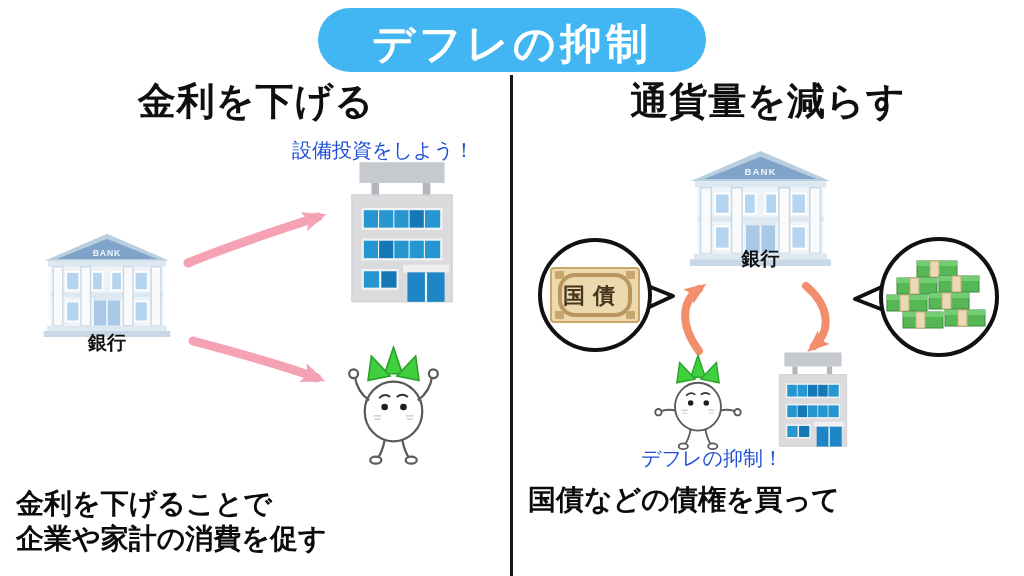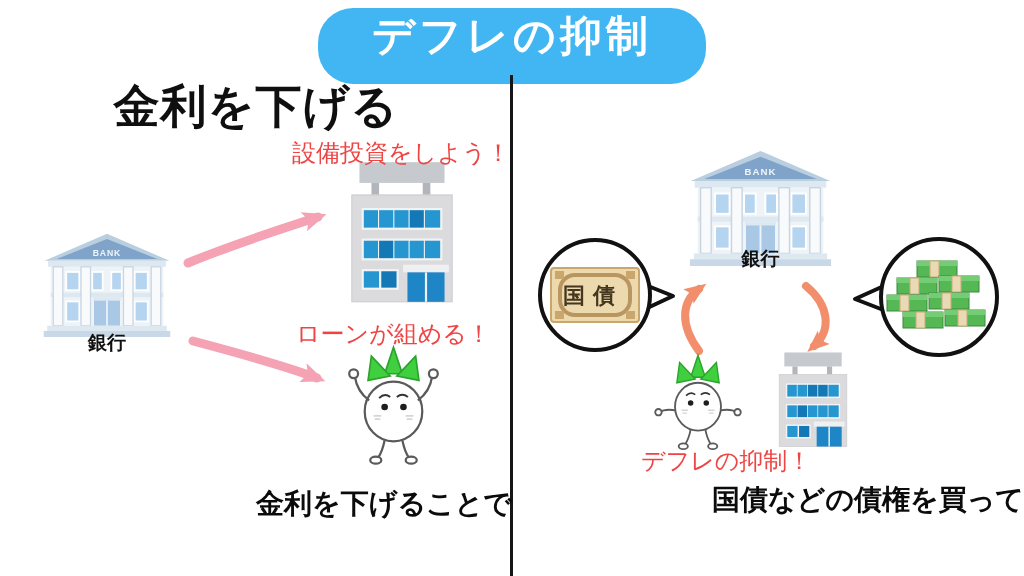--- a/index.html
+++ b/index.html
@@ -2,43 +2,44 @@
 <html><head>
 <meta charset="utf-8">
 <style>
   html,body{margin:0;padding:0;background:#fff;}
   #canvas{
     position:relative;width:1024px;height:576px;background:#ffffff;
     overflow:hidden;font-family:"Liberation Sans","DejaVu Sans",sans-serif;
   }
   .abs{position:absolute;}
   .title-badge{
-    left:318px;top:8px;width:388px;height:76px;border-radius:35px;
-    background:#41b6f2;display:flex;align-items:flex-start;justify-content:center;
+    left:318px;top:8px;width:388px;height:64px;border-radius:35px;
+    background:#41b6f2;display:flex;align-items:flex-end;justify-content:center;
   }
   .title-text{color:#ffffff;font-weight:900;font-size:42px;letter-spacing:4px;}
-  .heading{font-weight:900;font-size:46px;color:#0f0f0f;text-align:center;letter-spacing:1px;white-space:nowrap;}
-  .callout{font-size:24px;color:#ef4444;white-space:nowrap;}
-  .summary{font-weight:900;font-size:28px;color:#0b0b0b;text-align:right;line-height:35px;white-space:nowrap;}
+  .heading{font-weight:900;font-size:38px;color:#0f0f0f;text-align:center;letter-spacing:1px;white-space:nowrap;}
+  .callout{font-size:20px;color:#1d4ed8;white-space:nowrap;}
+  .summary{font-weight:900;font-size:28px;color:#0b0b0b;text-align:left;line-height:35px;white-space:nowrap;padding-left:16px;}
   .bank-label{font-weight:900;font-size:19px;color:#101010;text-align:center;white-space:nowrap;}
   .divider{left:510px;top:75px;width:3px;height:501px;background:#161616;}
   svg{display:block;}
 </style>
 </head>
 <body>
 
 <div id="canvas">
 
   <div class="abs title-badge">
     <span class="title-text">デフレの抑制</span>
   </div>
 
   <div class="abs divider"></div>
 
   <div class="abs heading" style="left:0;top:76px;width:512px;">金利を下げる</div>
+  <div class="abs heading" style="left:512px;top:76px;width:512px;">通貨量を減らす</div>
 
   <svg class="abs" style="left:0;top:0;pointer-events:none;" width="1024" height="576" viewBox="0 0 1024 576">
     <defs>
       <marker id="mpink" markerUnits="userSpaceOnUse" markerWidth="30" markerHeight="30" refX="18" refY="15" orient="auto">
         <path d="M3,5 L27,15 L3,25 Q10,15 3,5 Z" fill="#f4a2b4"></path>
       </marker>
       <marker id="morange" markerUnits="userSpaceOnUse" markerWidth="28" markerHeight="28" refX="16" refY="14" orient="auto">
         <path d="M3,5 L25,14 L3,23 Q9,14 3,5 Z" fill="#f28e6c"></path>
       </marker>
     </defs>
@@ -98,21 +99,20 @@
     </g>
     <rect x="18" y="100" width="34" height="19" fill="#f2f3f4"></rect>
     <rect x="20" y="102" width="14" height="15" fill="#2596cf"></rect>
     <rect x="36" y="102" width="14" height="15" fill="#1478b6"></rect>
     <rect x="56" y="96" width="42" height="7" fill="#eef0f2"></rect>
     <rect x="60" y="103" width="34" height="27" fill="#1e86c6"></rect>
     <line x1="77" y1="103" x2="77" y2="130" stroke="#eef0f2" stroke-width="2"></line>
   </svg>
   <div class="abs callout" style="left:292px;top:137px;">設備投資をしよう！</div>
 
-  <div class="abs callout" style="left:296px;top:318px;">ローンが組める！</div>
   <svg class="abs" style="left:337px;top:345px;" width="113" height="124" viewBox="0 0 100 112">
     <path d="M50,2 L58,26 L42,26 Z" fill="#3fcf3f" stroke="#2ba32b" stroke-width="1.5"></path>
     <path d="M30,10 L47,28 L27,32 Z" fill="#3fcf3f" stroke="#2ba32b" stroke-width="1.5"></path>
     <path d="M70,10 L53,28 L73,32 Z" fill="#3fcf3f" stroke="#2ba32b" stroke-width="1.5"></path>
     <ellipse cx="50" cy="60" rx="26" ry="27" fill="#ffffff" stroke="#5a5a5a" stroke-width="2"></ellipse>
     <path d="M37,48 q5,-5 10,-1" fill="none" stroke="#333333" stroke-width="1.8"></path>
     <path d="M53,47 q5,-4 10,0" fill="none" stroke="#333333" stroke-width="1.8"></path>
     <circle cx="42" cy="56" r="3" fill="#1e1e1e"></circle>
     <circle cx="59" cy="56" r="3" fill="#1e1e1e"></circle>
     <path d="M32,64 h7 M33,67 h5" stroke="#d5d5d5" stroke-width="1.6"></path>
@@ -122,20 +122,21 @@
     <path d="M72,50 Q83,42 85,28" fill="none" stroke="#5a5a5a" stroke-width="2"></path>
     <circle cx="86" cy="26" r="4" fill="#ffffff" stroke="#5a5a5a" stroke-width="2"></circle>
     <path d="M42,86 Q40,96 36,102" fill="none" stroke="#5a5a5a" stroke-width="2"></path>
     <path d="M58,86 Q60,96 64,102" fill="none" stroke="#5a5a5a" stroke-width="2"></path>
     <ellipse cx="34" cy="104" rx="5" ry="3.2" fill="#ffffff" stroke="#5a5a5a" stroke-width="2"></ellipse>
     <ellipse cx="66" cy="104" rx="5" ry="3.2" fill="#ffffff" stroke="#5a5a5a" stroke-width="2"></ellipse>
   </svg>
 
   <div class="abs summary" style="left:0;top:486px;width:512px;">
     <div>金利を下げることで</div>
+    <div>企業や家計の消費を促す</div>
   </div>
 
   <svg class="abs" style="left:688px;top:149px;" width="145" height="118" viewBox="0 0 150 122">
     <polygon points="75,2 3,33 147,33" fill="#b9cede"></polygon>
     <polygon points="75,8 17,31 133,31" fill="#7fa3c9"></polygon>
     <text x="75" y="27" text-anchor="middle" font-size="10" font-weight="bold" letter-spacing="1" fill="#eef5fb">BANK</text>
     <rect x="7" y="33" width="136" height="7" fill="#dde8f1"></rect>
     <rect x="10" y="40" width="130" height="68" fill="#eef3f8"></rect>
     <rect x="28" y="46" width="15" height="21" fill="#b5d4ef" stroke="#ffffff" stroke-width="2"></rect>
     <rect x="58" y="46" width="12" height="21" fill="#b5d4ef" stroke="#ffffff" stroke-width="2"></rect>

